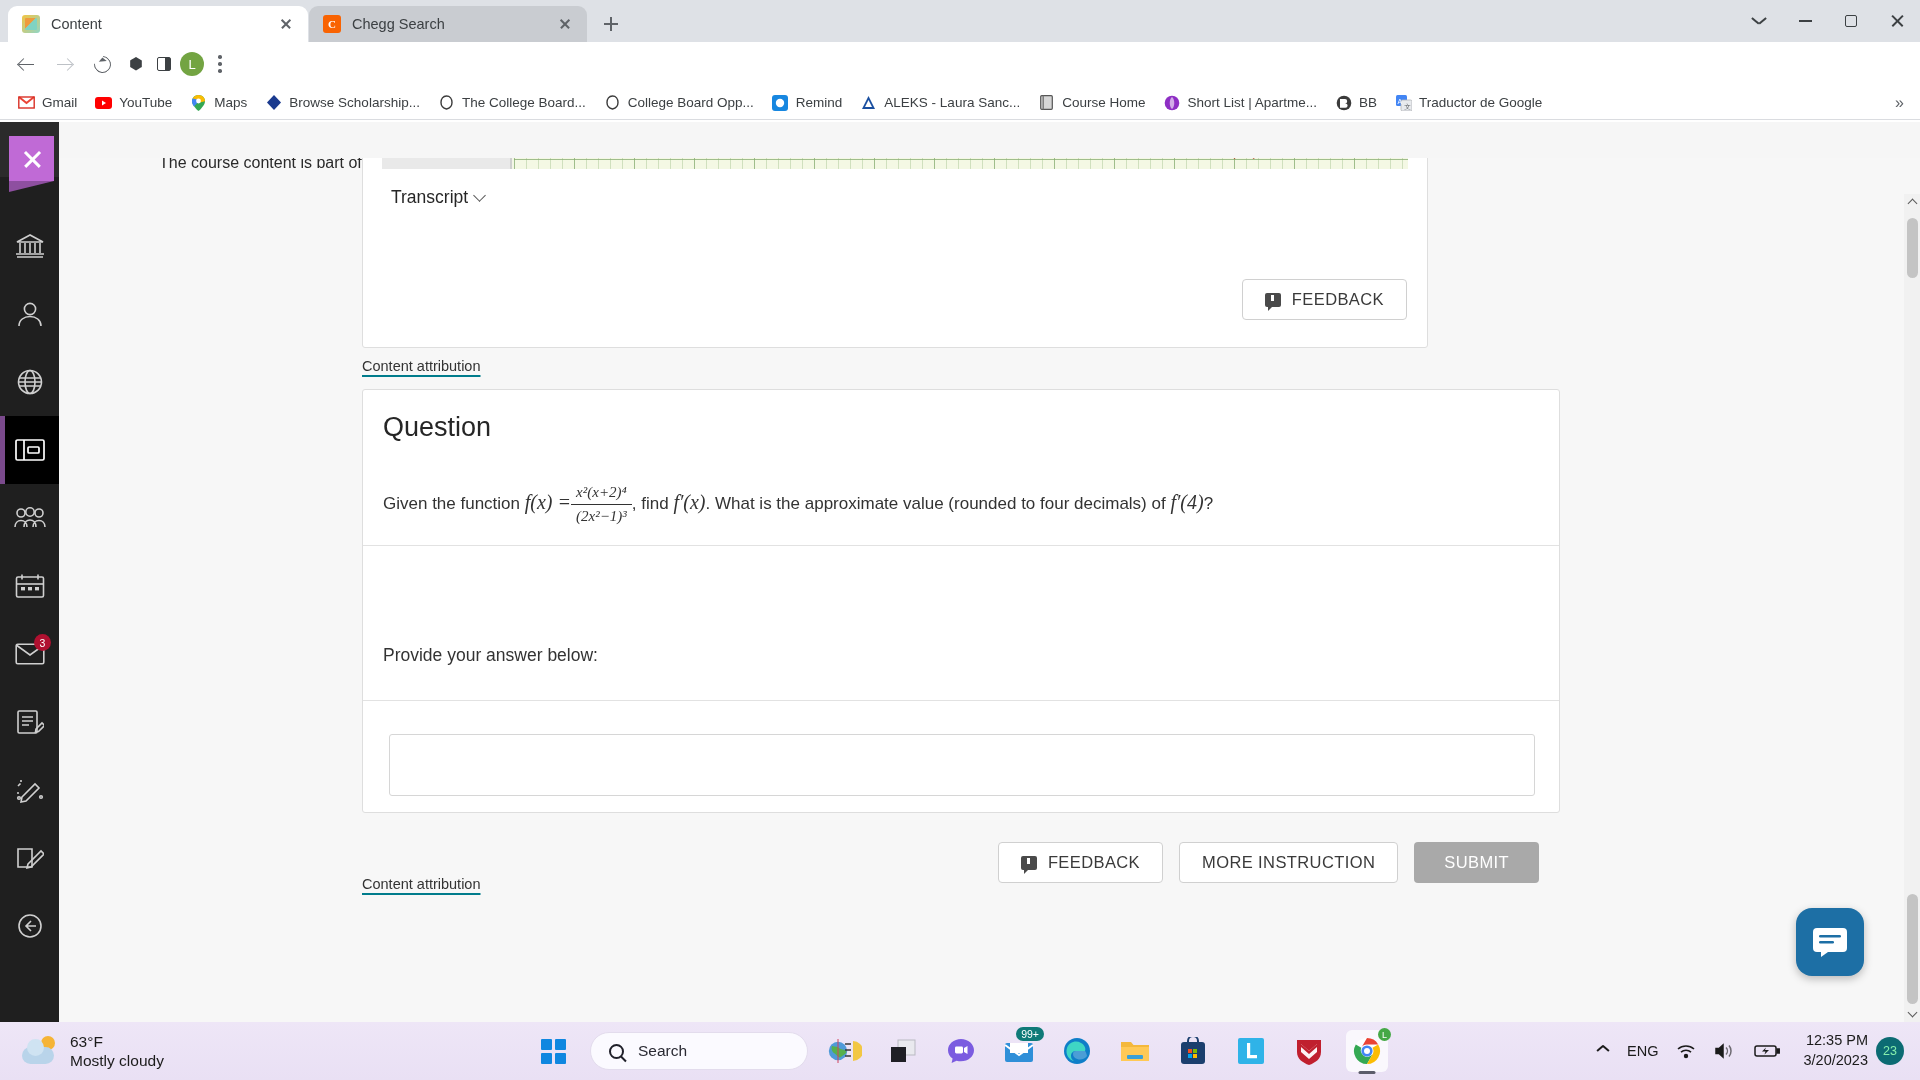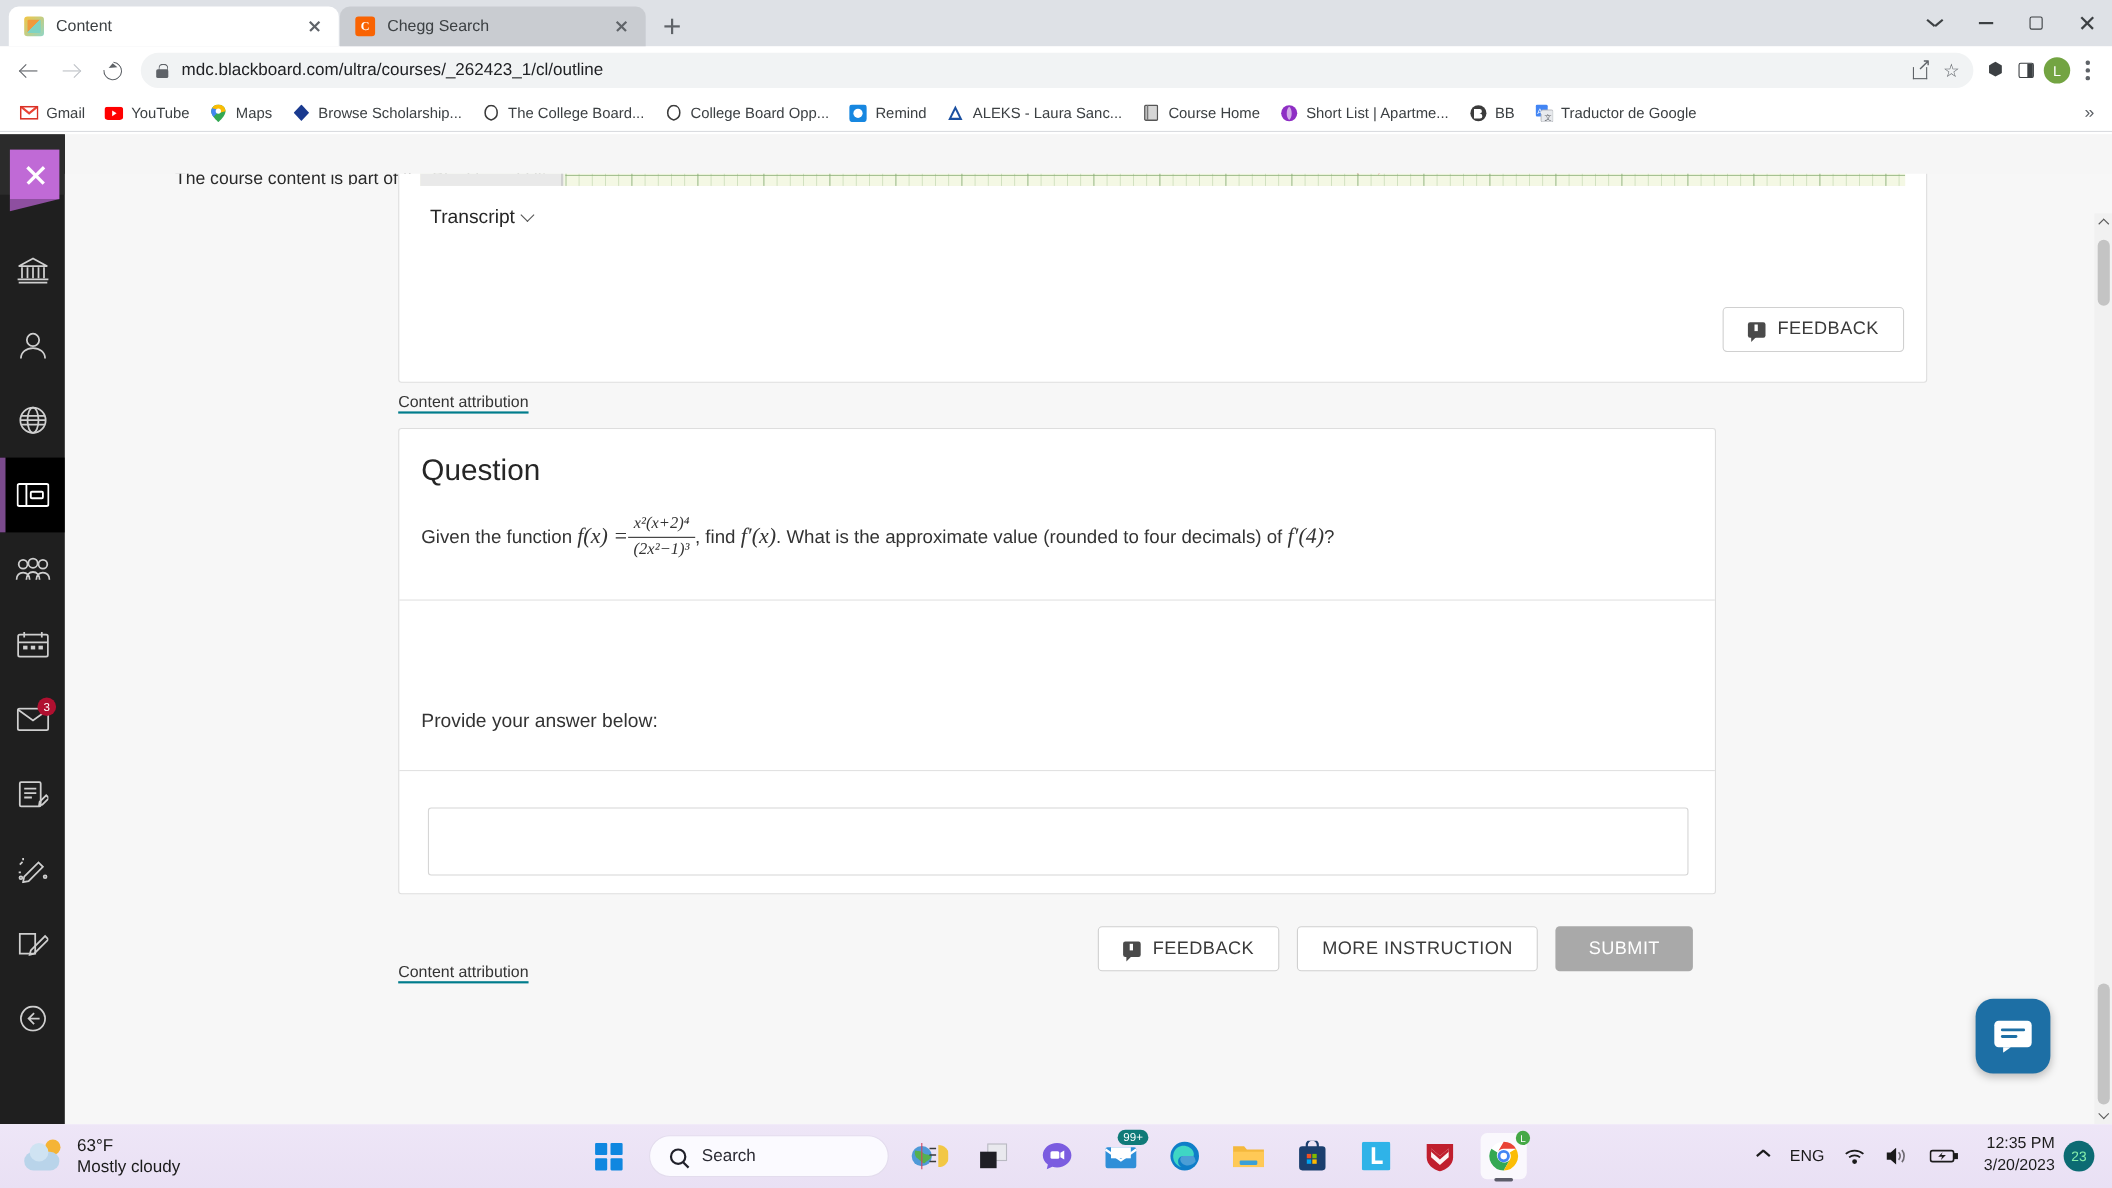--- a/index.html
+++ b/index.html
@@ -189,21 +189,21 @@
     position:absolute; left:59px; top:36px; right:0; bottom:0; background:#f7f7f7; overflow:hidden;
   }
   .partial-text {
     position:absolute; left:100px; top:-4px; font-size:16px; color:#2a2a2a;
     white-space:nowrap; overflow:hidden; height:14px;
   }
   .card {
     position:absolute; background:#ffffff; border:1px solid #dedede; border-radius:3px;
   }
   
-  .card-video { left:303px; top:-60px; width:1390px; height:250px; }
+  .card-video { left:303px; top:-60px; width:1066px; height:250px; }
   .video-strip {
     position:absolute; left:19px; top:0px; right:19px; height:70px; overflow:hidden;
     background:#f3f6e6;
   }
   .vnote { position:absolute; left:0; top:0; width:130px; height:70px; background:#e9e9e9;
      border-right:2px solid #cfcfcf; }
   .grid-bg {
     position:absolute; left:132px; top:0; right:0; height:70px;
     background-color:#f4f8e4;
     background-image:
@@ -233,21 +233,21 @@
      border-bottom:5px solid transparent; }
 
   .attribution {
     position:absolute; font-size:14.5px; color:#333; text-decoration:underline;
     text-decoration-color:#007c8c; text-underline-offset:4px; text-decoration-thickness:2px;
   }
 
   
   .card-q { left:303px; top:231px; width:1198px; height:424px; }
   .q-title { position:absolute; left:20px; top:22px; font-size:27px; color:#262626; }
-  .q-body { position:absolute; left:20px; top:76px; right:20px; font-size:17px; color:#333; line-height:1.5; }
+  .q-body { position:absolute; left:20px; top:92px; right:20px; font-size:17px; color:#333; line-height:1.5; }
   .q-divider { position:absolute; left:0; right:0; height:1px; background:#e2e2e2; }
   .q-provide { position:absolute; left:20px; top:255px; font-size:17.5px; color:#333; }
   .answer-input {
     position:absolute; left:26px; top:344px; width:1146px; height:62px;
     border:1px solid #d6d6d6; border-radius:3px; background:#fff;
   }
   .btn-row { position:absolute; right:20px; top:452px; display:flex; gap:16px; }
   .btn-plain {
     display:inline-flex; align-items:center; justify-content:center; height:41px; padding:0 22px;
     border:1px solid #d0d0d0; border-radius:4px; background:#fff; font-size:16.5px;
@@ -370,30 +370,20 @@
     <div class="omnirow">
       <div class="navbtn">
           <div class="arrow-l"></div>
         </div>
       <div class="navbtn">
           <div class="arrow-r"></div>
         </div>
       <div class="navbtn">
           <div class="reload"></div>
         </div>
-      <div class="omnibox">
-        <span class="lock"></span>
-        <span class="urltext">mdc.blackboard.com/ultra/courses/_262423_1/cl/outline</span>
-        <span class="oi">
-            <span class="share-ico"></span>
-          </span>
-        <span class="oi">
-            <span class="star">☆</span>
-          </span>
-      </div>
       <div class="oi">
           <span class="puzzle">⬢</span>
         </div>
       <div class="oi">
           <span class="sidepanel-ico"></span>
         </div>
       <div class="oi">
         <span class="avatar-sm">L</span>
       </div>
       <div class="oi">

